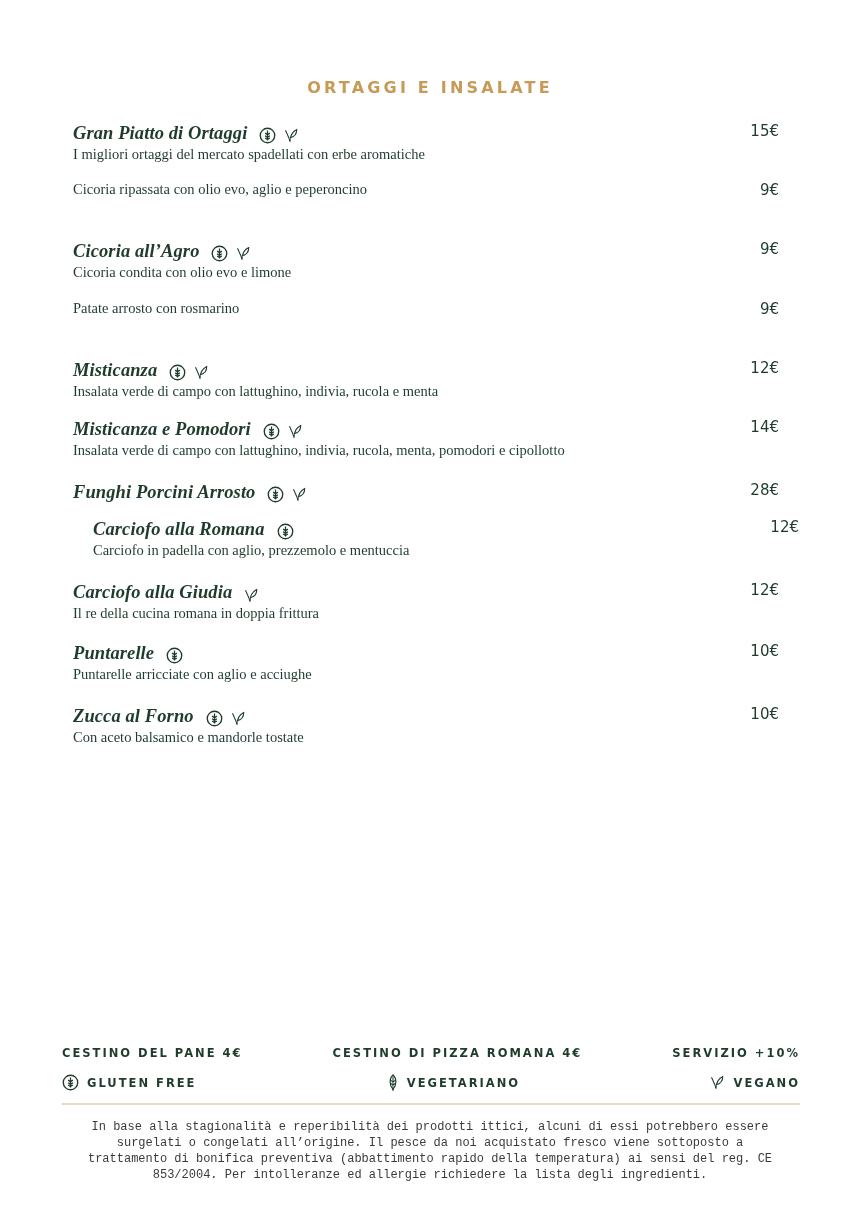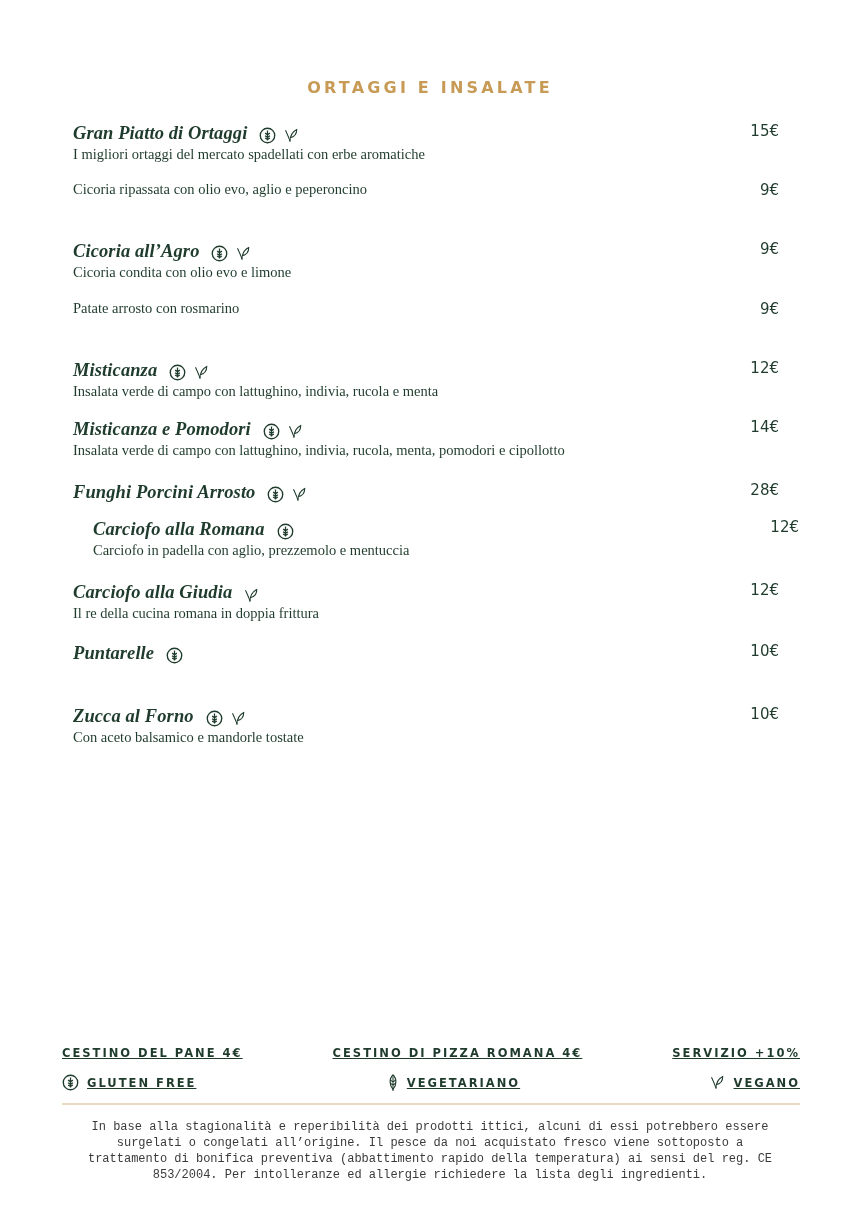--- a/index.html
+++ b/index.html
@@ -24,21 +24,21 @@
     font-family: "DejaVu Sans", sans-serif; font-size: 15px; color: #1f3b2c;
   }
   .item-desc {
     font-family: "Liberation Serif", serif; font-size: 14.5px; color: #1f3b2c;
     margin-top: 1px; line-height: 18px;
   }
   .footer-row {
     position: absolute; left: 62px; width: 738px; display: flex;
     justify-content: space-between; align-items: center;
     font-family: "DejaVu Sans", sans-serif; font-weight: bold; font-size: 11.5px;
-    letter-spacing: 2px; color: #1f3b2c; text-decoration: underline;
+    letter-spacing: 2px; color: #1f3b2c;
   }
   .footer-row .cell { display: inline-flex; align-items: center; gap: 8px; }
   .row1 { top: 1040px; }
   .row2 { top: 1068px; }
   .divider { position: absolute; left: 62px; width: 738px; top: 1097px; height: 2px; background: #e8d9c2; }
   .disclaimer {
     position: absolute; left: 80px; width: 700px; top: 1113px; text-align: center;
     font-family: Liberation Mono, monospace; font-size: 12px; line-height: 16px; color: #3a3a3a;
   }
 </style>
@@ -197,20 +197,21 @@
           <span class="icons">
             <span class="icon">
               <svg width="17" height="17" viewBox="0 0 20 20">
                 <circle cx="10" cy="10" r="8.5" fill="none" stroke="#1f3b2c" stroke-width="1.6"></circle>
                 <path d="M10 4v12M7.2 7.2l2.8 2 2.8-2M7.2 10.2l2.8 2 2.8-2M7.2 13l2.8 1.8 2.8-1.8" fill="none" stroke="#1f3b2c" stroke-width="1.5"></path>
               </svg>
             </span>
           </span>
         </div>
         <span class="item-price">10€</span>
+        <div class="item-desc">Puntarelle arricciate con aglio e acciughe</div>
       </div>
       <div class="item" style="position: absolute; left: 0px; width: 706px; top: 583px;">
         <div class="item-head">
           <span class="item-name">Zucca al Forno</span>
           <span class="icons">
             <span class="icon">
               <svg width="17" height="17" viewBox="0 0 20 20">
                 <circle cx="10" cy="10" r="8.5" fill="none" stroke="#1f3b2c" stroke-width="1.6"></circle>
                 <path d="M10 4v12M7.2 7.2l2.8 2 2.8-2M7.2 10.2l2.8 2 2.8-2M7.2 13l2.8 1.8 2.8-1.8" fill="none" stroke="#1f3b2c" stroke-width="1.5"></path>
               </svg>

